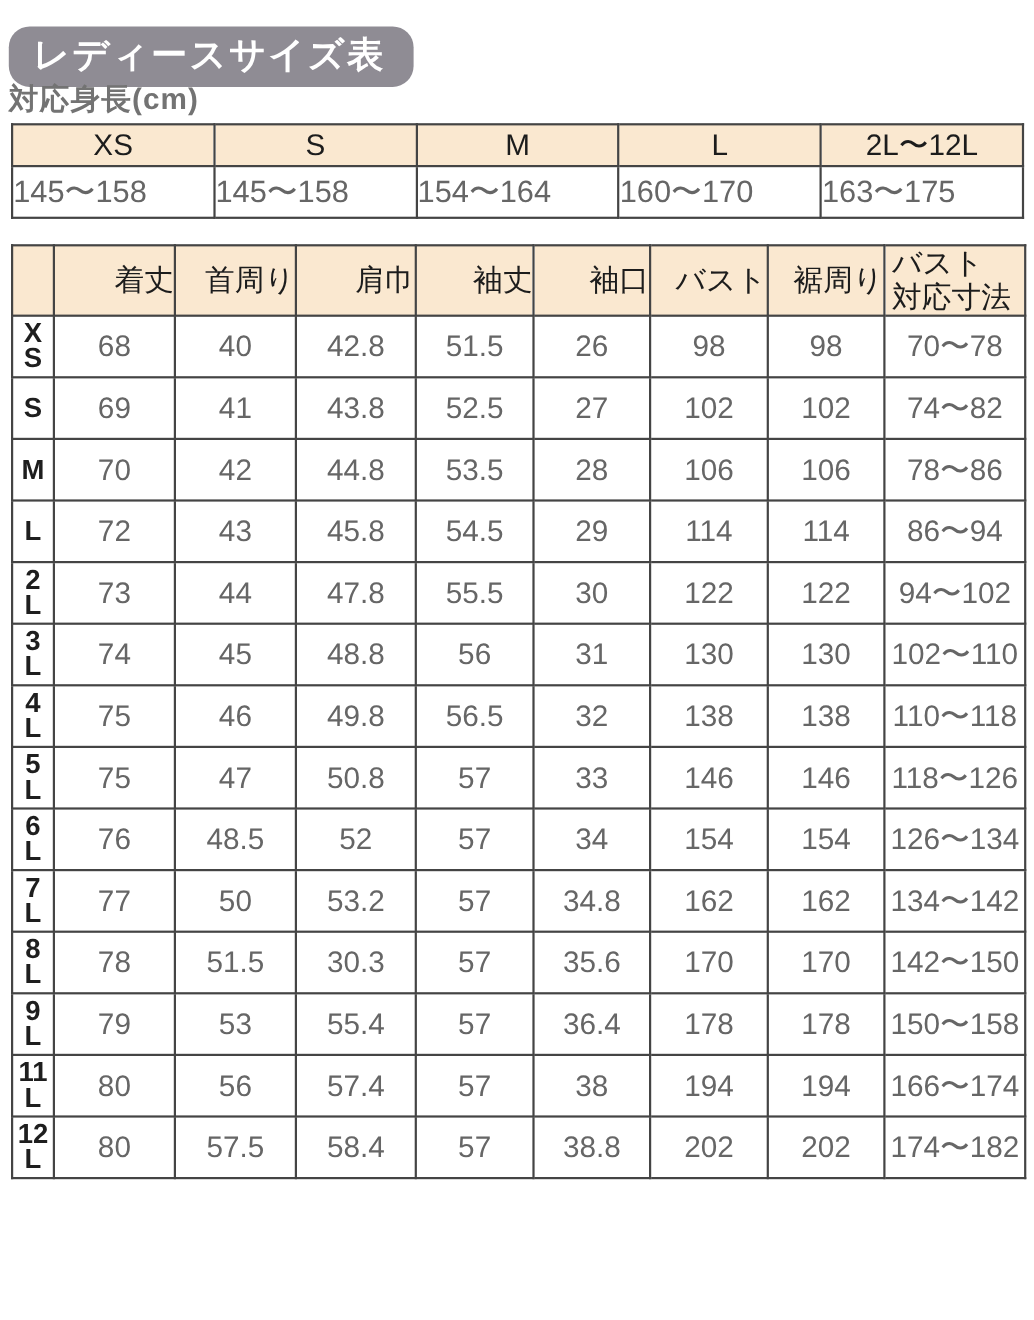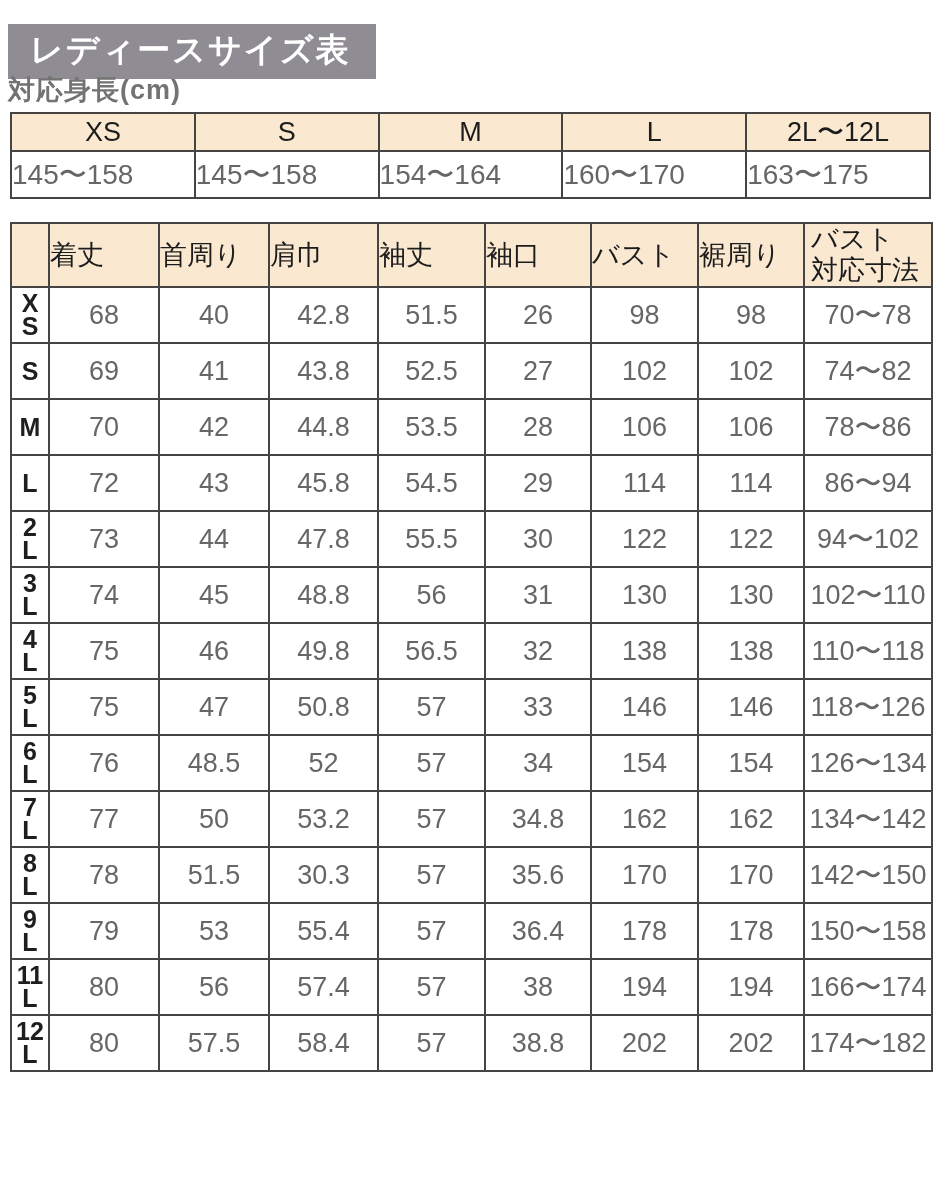--- a/index.html
+++ b/index.html
@@ -22,20 +22,21 @@
   .page{position:relative;width:940px;height:1200px;}
 
   
   .title-bar{
     position:absolute;left:8px;top:24px;
     background:var(--title-bg);color:var(--title-fg);
     font-size:33px;font-weight:bold;
     padding:4px 26px 6px 22px;
     letter-spacing:2px;
     min-width:344px;
+    border-radius:19px;
   }
 
   
   .section-heading{
     position:absolute;left:8px;top:72px;
     font-size:27px;font-weight:bold;color:#737373;
     letter-spacing:1px;
   }
 
   table{border-collapse:collapse;table-layout:fixed;}
@@ -55,21 +56,21 @@
     text-align:left;vertical-align:middle;background:#fff;
   }
 
   
   .size-table{
     position:absolute;left:10px;top:222px;width:921px;
   }
   .size-table thead th{
     background:var(--header-bg);
     height:64px;font-size:27px;font-weight:normal;color:#1c1c1c;
-    text-align:left;vertical-align:middle;
+    text-align:right;vertical-align:middle;
   }
   .size-table thead th.corner{background:var(--header-bg);}
   .size-table thead th.multiline{
     white-space:pre-line;text-align:left;padding-left:6px;line-height:1.15;
   }
   .size-table tbody th{
     background:#fff;font-weight:bold;color:var(--label-fg);
     font-size:25px;text-align:center;vertical-align:middle;
     line-height:0.92;padding:2px 0;
   }

